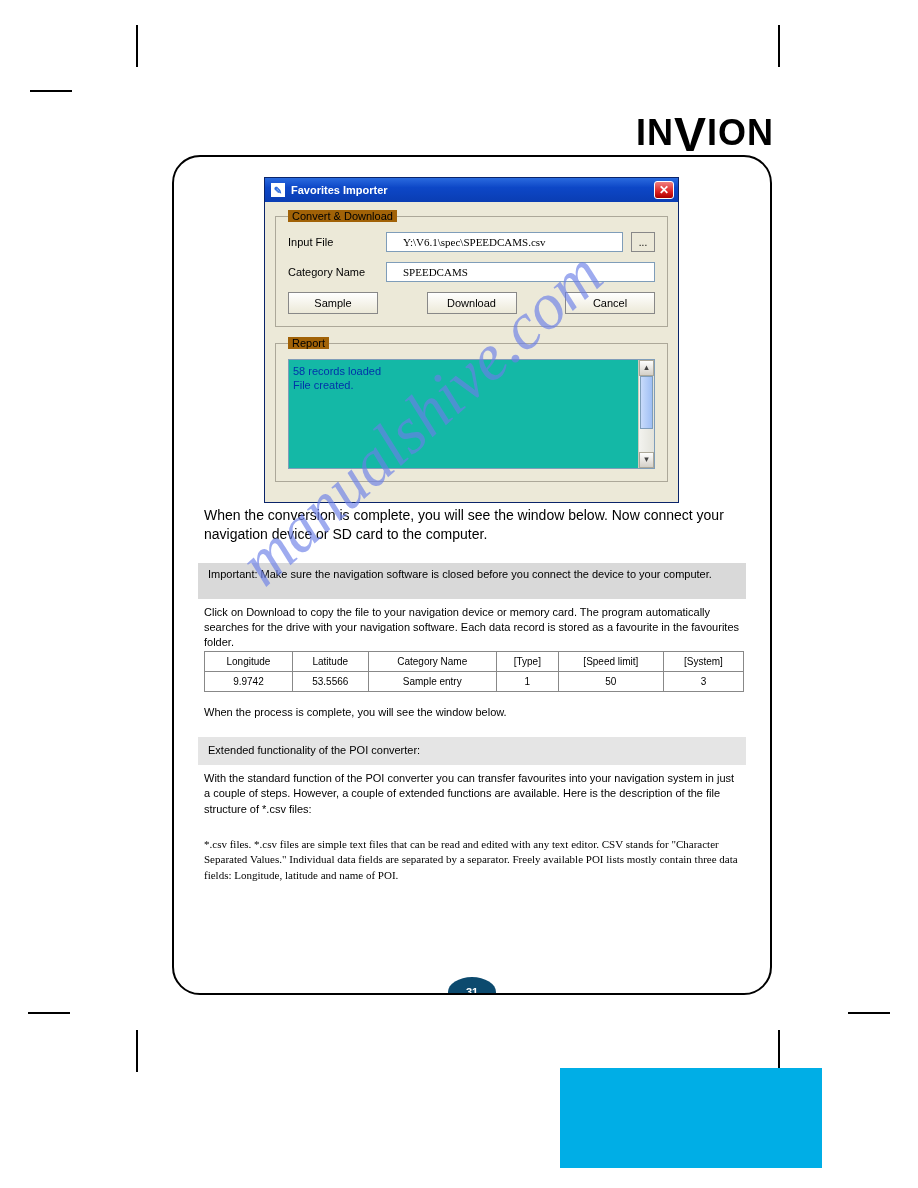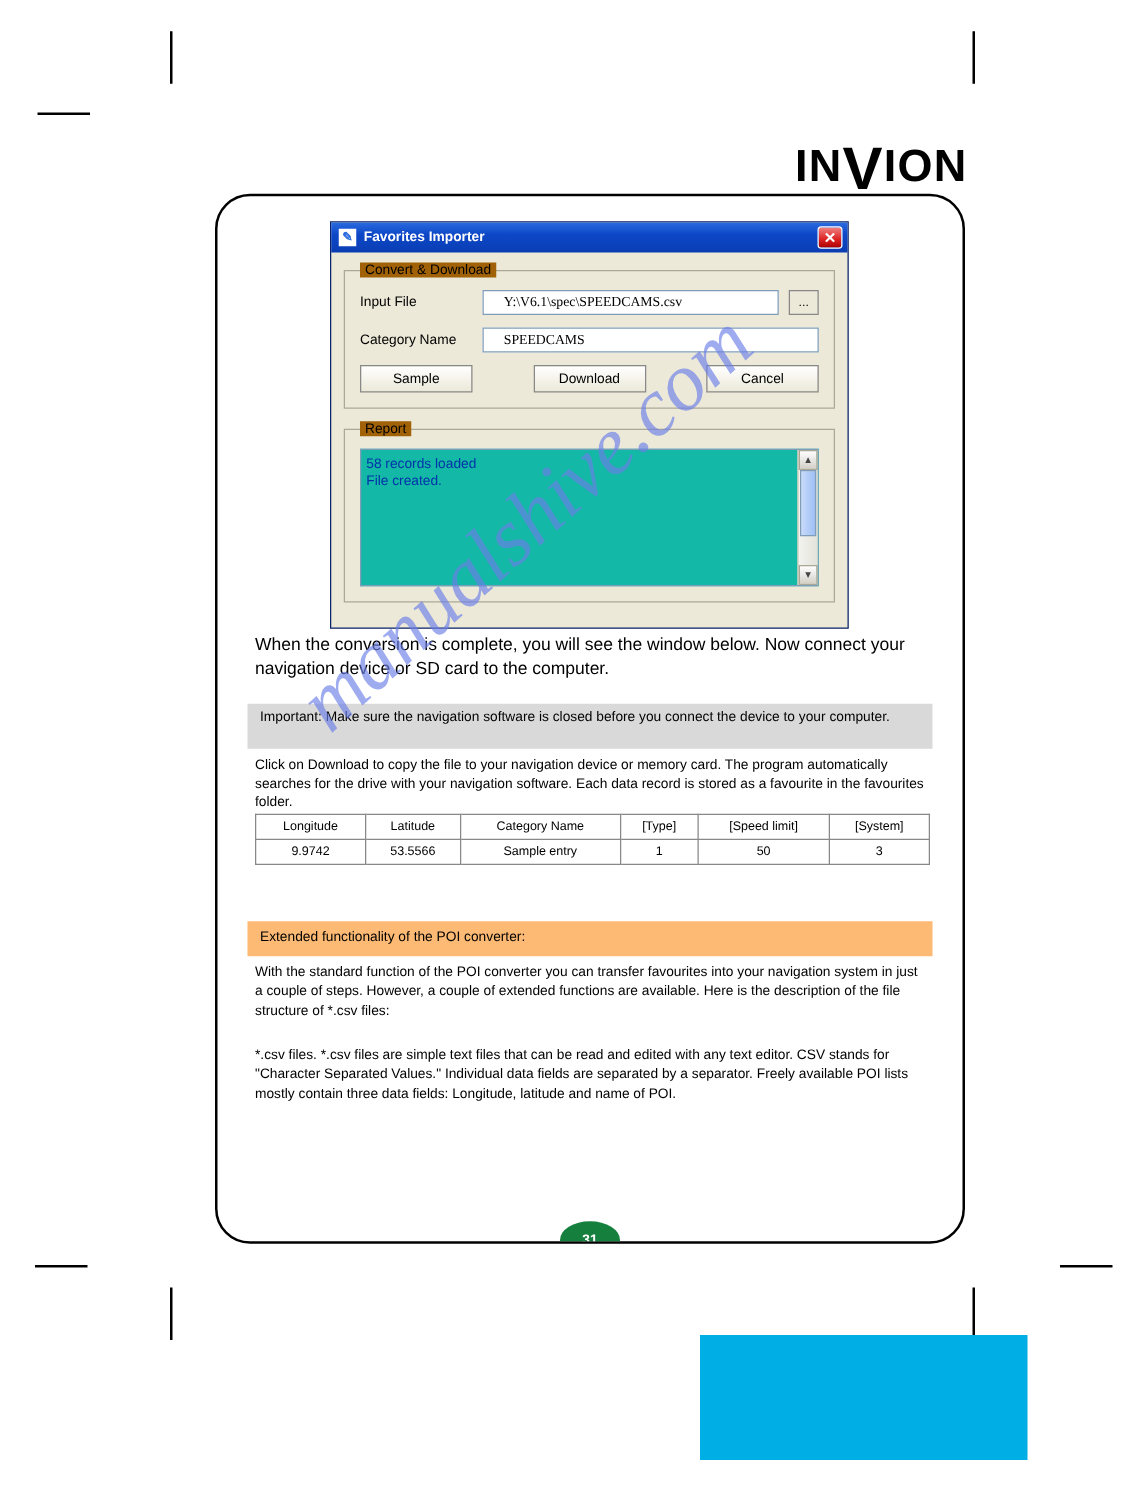--- a/index.html
+++ b/index.html
@@ -175,35 +175,35 @@
     border: 1px solid #888;
     padding: 2px 6px;
     height: 20px;
     text-align: center;
   }
 
   .t3 { top: 548px; font-size: 11px; line-height: 1.35; }
   .bandgray2 {
     position: absolute;
     left: 24px; right: 24px; top: 580px; height: 28px;
-    background: #fdba74;
+    background: #e5e5e5;
     padding: 6px 10px;
     font-size: 11px; line-height: 1.3;
   }
   .t4 { top: 614px; font-size: 11px; line-height: 1.4; }
-  .t5 { top: 680px; font-size: 11px; line-height: 1.4; }
+  .t5 { top: 680px; font-size: 11px; line-height: 1.4; font-family: Liberation Serif, serif; }
 
   
   .pnum {
     position: absolute;
     left: 50%; bottom: -14px;
     transform: translateX(-50%);
     width: 48px; height: 30px;
     border-radius: 50%;
-    background: #15803d;
+    background: #0c4a6e;
     color: #fff;
     display: flex; align-items: center; justify-content: center;
     font-size: 11px;
     font-weight: bold;
   }
 
   
   .wm {
     position: absolute;
     left: 160px; top: 300px;
@@ -306,20 +306,21 @@
       <td>9.9742</td>
       <td>53.5566</td>
       <td>Sample entry</td>
       <td>1</td>
       <td>50</td>
       <td>3</td>
     </tr>
   </tbody>
     </table>
 
+  <div class="body-text t3">When the process is complete, you will see the window below.</div>
   <div class="bandgray2">Extended functionality of the POI converter:</div>
   <div class="body-text t4">With the standard function of the POI converter you can transfer favourites into your navigation system in just a couple of steps. However, a couple of extended functions are available. Here is the description of the file structure of *.csv files:</div>
   <div class="body-text t5">*.csv files. *.csv files are simple text files that can be read and edited with any text editor. CSV stands for "Character Separated Values." Individual data fields are separated by a separator. Freely available POI lists mostly contain three data fields: Longitude, latitude and name of POI.</div>
 
   <div class="pnum">31</div>
 </div>
 
 <div class="wm">manualshive.com</div>
 
 <div class="bluebox"></div>

